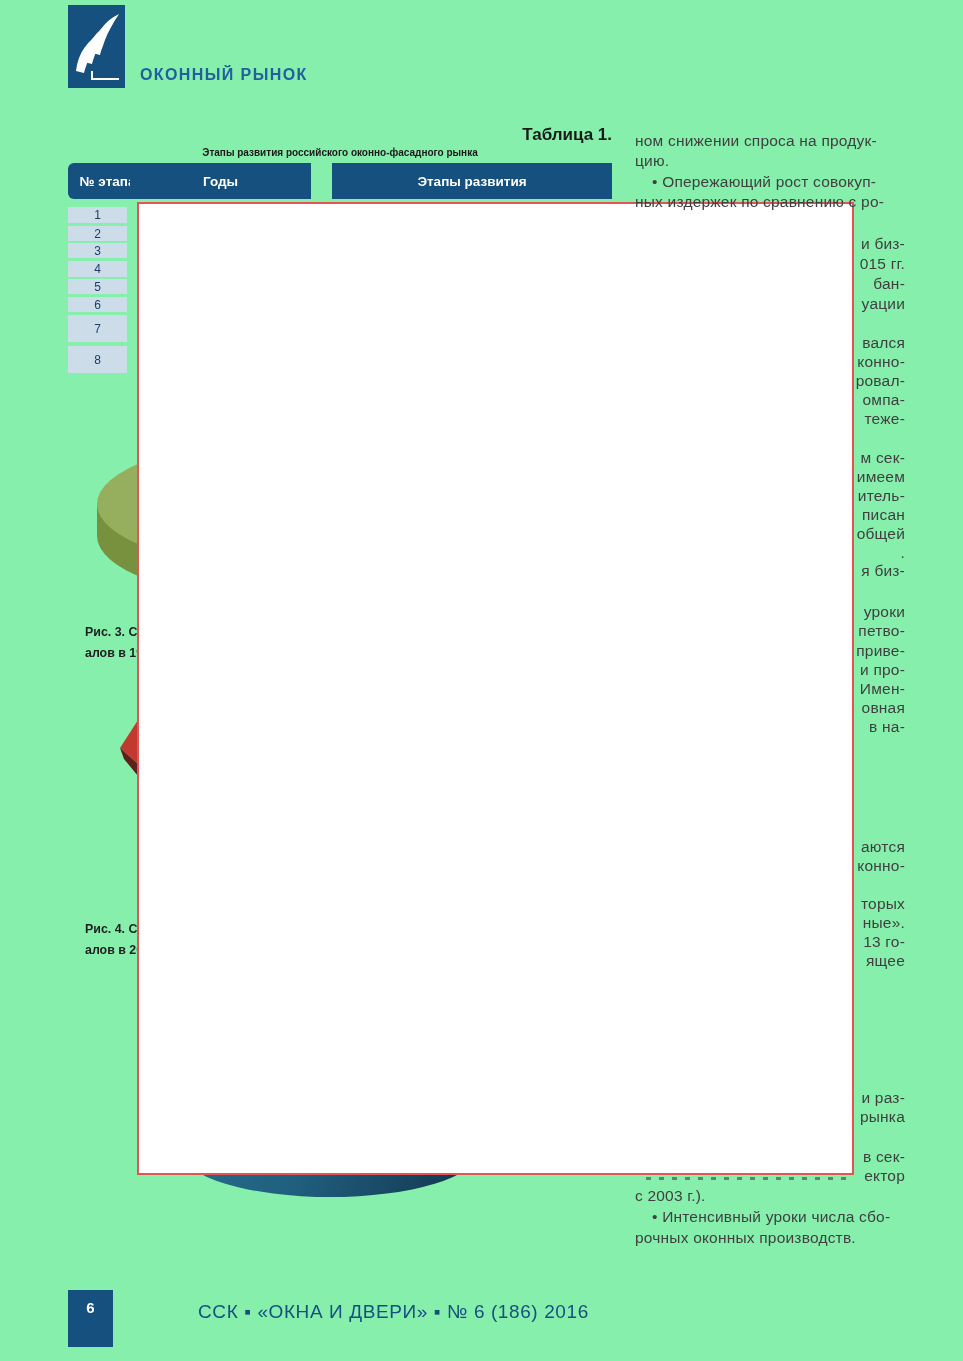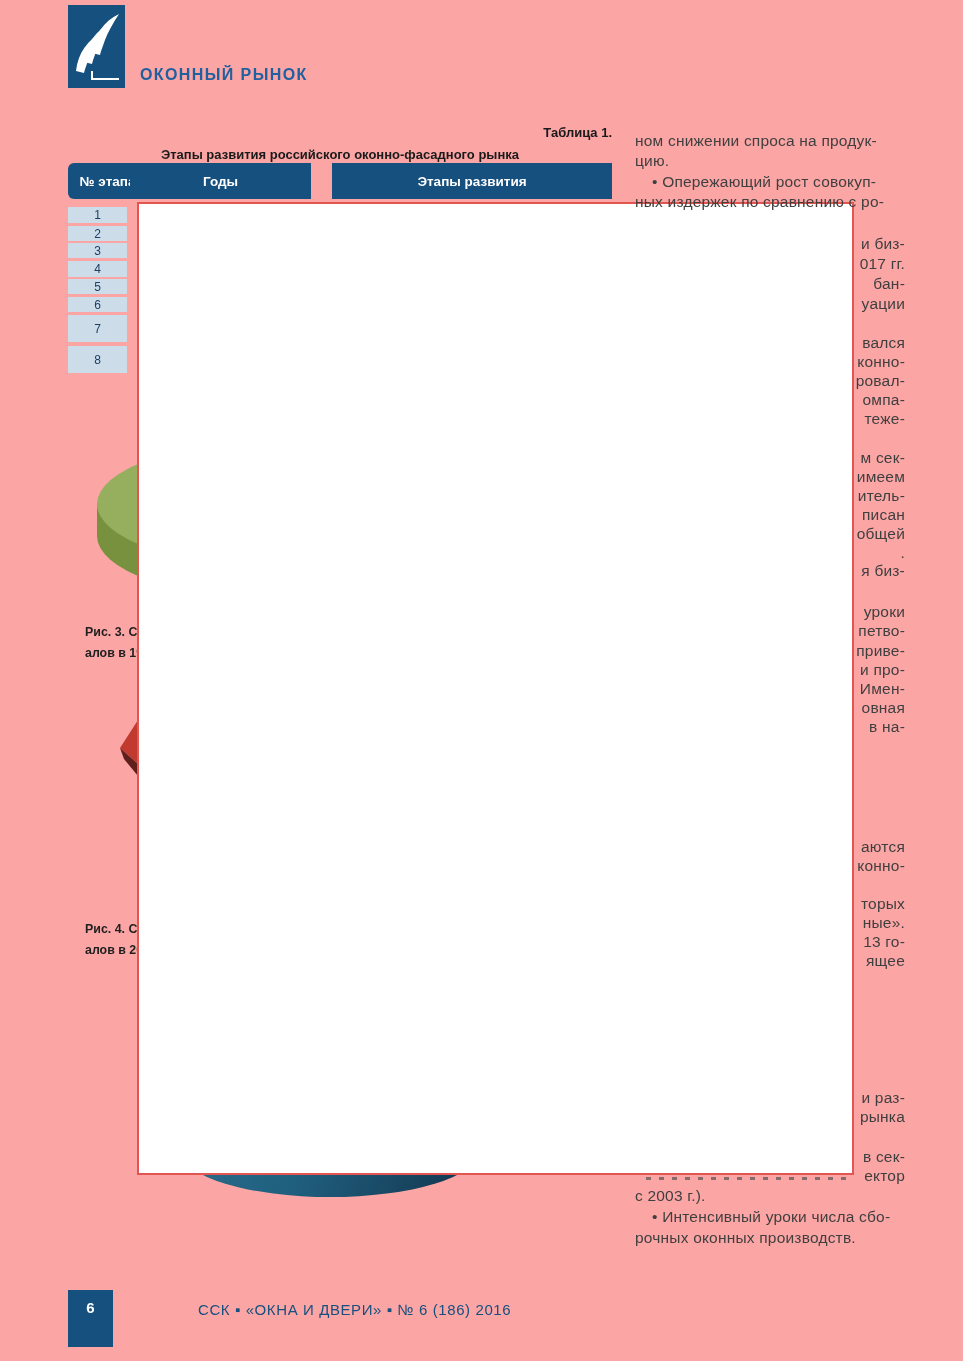--- a/index.html
+++ b/index.html
@@ -1,28 +1,28 @@
 <!DOCTYPE html>
 <html><head>
 <meta charset="utf-8">
 <style>
   html,body{margin:0;padding:0;background:#fff;}
   #canvas{
-    position:relative;width:963px;height:1361px;background:#fca5a5;overflow:hidden;
+    position:relative;width:963px;height:1361px;background:#86efac;overflow:hidden;
     font-family:"Liberation Sans","DejaVu Sans",sans-serif;
   }
   .abs{position:absolute;}
 
   
   #logo{left:68px;top:5px;width:57px;height:83px;z-index:1;}
   #section-title{left:140px;top:66px;font-size:16px;font-weight:bold;letter-spacing:1.4px;color:#20609f;z-index:1;}
 
   
-  #table-label{left:440px;top:125px;width:172px;text-align:right;font-size:13px;font-weight:bold;color:#1a1a1a;z-index:1;}
-  #table-title{left:68px;top:147px;width:544px;text-align:center;font-size:13px;font-weight:bold;color:#1a1a1a;z-index:1;}
+  #table-label{left:440px;top:125px;width:172px;text-align:right;font-size:17px;font-weight:bold;color:#1a1a1a;z-index:1;}
+  #table-title{left:68px;top:147px;width:544px;text-align:center;font-size:10px;font-weight:bold;color:#1a1a1a;z-index:1;}
   .th{top:163px;height:36px;background:#16507f;color:#fff;font-size:13.5px;font-weight:bold;
       display:flex;align-items:center;justify-content:center;text-align:center;line-height:15px;z-index:1;}
   #th-num{left:68px;width:79px;padding:8px 6px;box-sizing:border-box;border-radius:6px;}
   #th-years{left:130px;width:181px;}
   #th-stages{left:332px;width:280px;}
   .stage-row{position:absolute;left:68px;width:59px;background:#ccdce8;color:#1c3f63;font-size:12px;
       display:flex;align-items:center;justify-content:center;z-index:1;}
   .r1{top:207px;height:16px}.r2{top:226px;height:15px}.r3{top:243px;height:15px}.r4{top:261px;height:16px}
   .r5{top:279px;height:15px}.r6{top:297px;height:15px}.r7{top:315px;height:27px}.r8{top:346px;height:27px}
 
@@ -49,21 +49,21 @@
   .rc-indent{padding-left:17px;box-sizing:border-box;}
 
   
   #obscured-text-remnants{left:646px;top:1177px;width:206px;height:3px;opacity:.65;z-index:3;
       background:repeating-linear-gradient(90deg,#4a4a4a 0 5px,transparent 5px 13px);}
 
   
   #footer-square{left:68px;top:1290px;width:45px;height:57px;background:#16507f;color:#fff;
       font-size:15px;font-weight:bold;display:flex;justify-content:center;align-items:flex-start;
       padding-top:9px;box-sizing:border-box;z-index:1;}
-  #footer-line{left:198px;top:1301px;font-size:15px;color:#16507f;letter-spacing:.6px;z-index:1;}
+  #footer-line{left:198px;top:1301px;font-size:19px;color:#16507f;letter-spacing:.6px;z-index:1;}
 </style>
 </head>
 <body>
 
 <div id="canvas">
 
   <div class="abs" id="logo">
     <svg width="57" height="83" viewBox="0 0 57 83">
       <rect x="0" y="0" width="57" height="83" fill="#16507f"></rect>
       <g fill="#ffffff">
@@ -120,21 +120,21 @@
   <div class="abs" id="fig5-pie"></div>
 
   <div class="abs" id="placeholder-box"></div>
 
   <div class="abs" id="right-col">
       <div class="rc-line rc-left" style="top: 131px;">ном снижении спроса на продук-</div>
       <div class="rc-line rc-left" style="top: 151px;">цию.</div>
       <div class="rc-line rc-left rc-indent" style="top: 172px;">• Опережающий рост совокуп-</div>
       <div class="rc-line rc-left" style="top: 192px;">ных издержек по сравнению с ро-</div>
       <div class="rc-line rc-right" style="top: 234px;">и биз-</div>
-      <div class="rc-line rc-right" style="top: 254px;">017 гг.</div>
+      <div class="rc-line rc-right" style="top: 254px;">015 гг.</div>
       <div class="rc-line rc-right" style="top: 274px;">бан-</div>
       <div class="rc-line rc-right" style="top: 294px;">уации</div>
       <div class="rc-line rc-right" style="top: 333px;">вался</div>
       <div class="rc-line rc-right" style="top: 352px;">конно-</div>
       <div class="rc-line rc-right" style="top: 371px;">ровал-</div>
       <div class="rc-line rc-right" style="top: 390px;">омпа-</div>
       <div class="rc-line rc-right" style="top: 409px;">теже-</div>
       <div class="rc-line rc-right" style="top: 448px;">м сек-</div>
       <div class="rc-line rc-right" style="top: 467px;">имеем</div>
       <div class="rc-line rc-right" style="top: 486px;">итель-</div>

